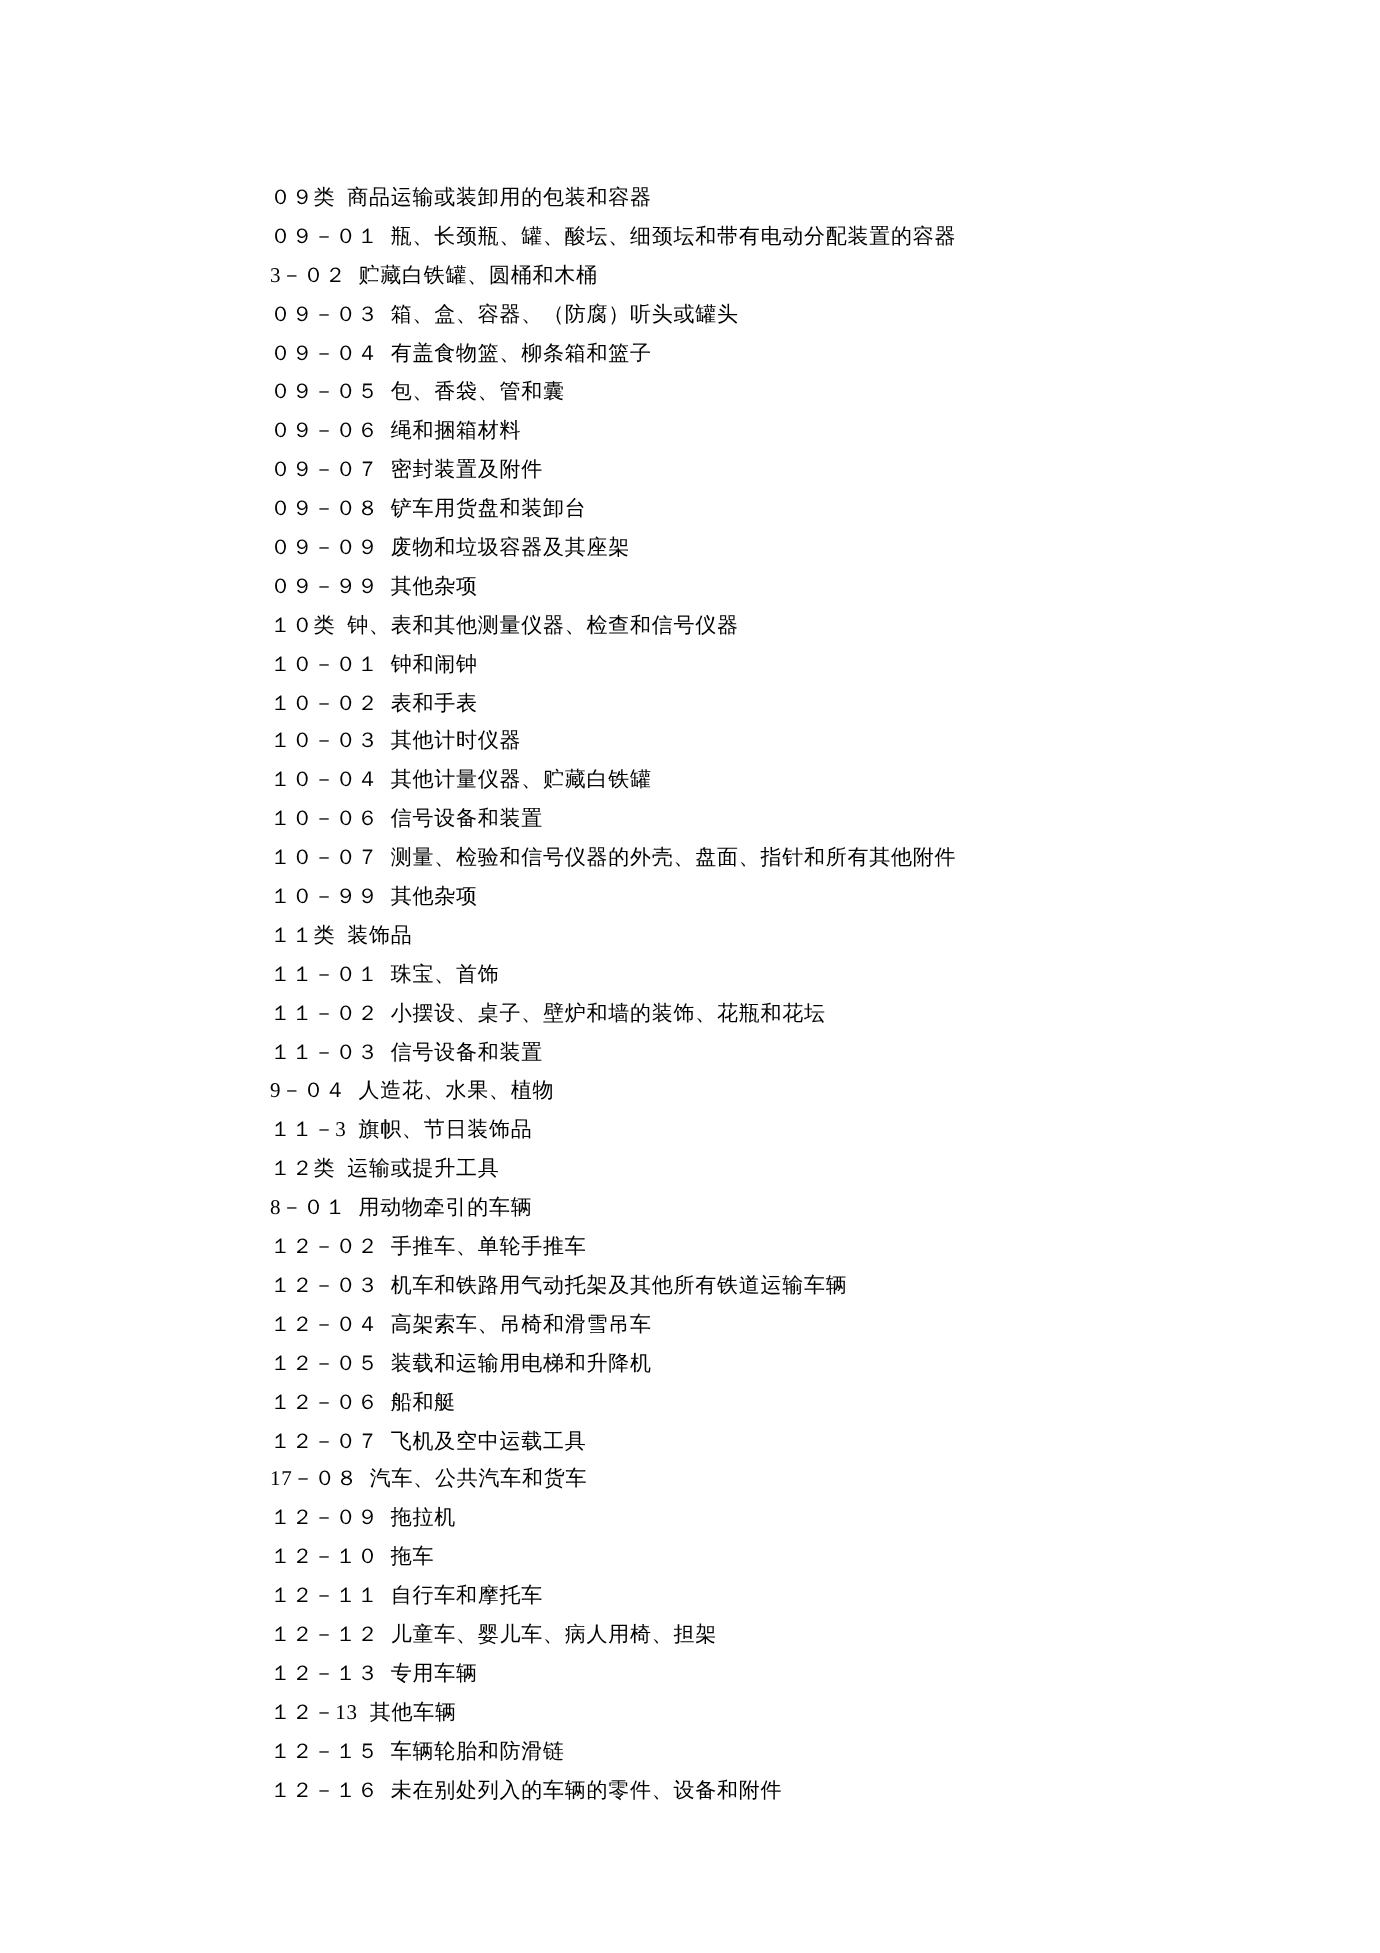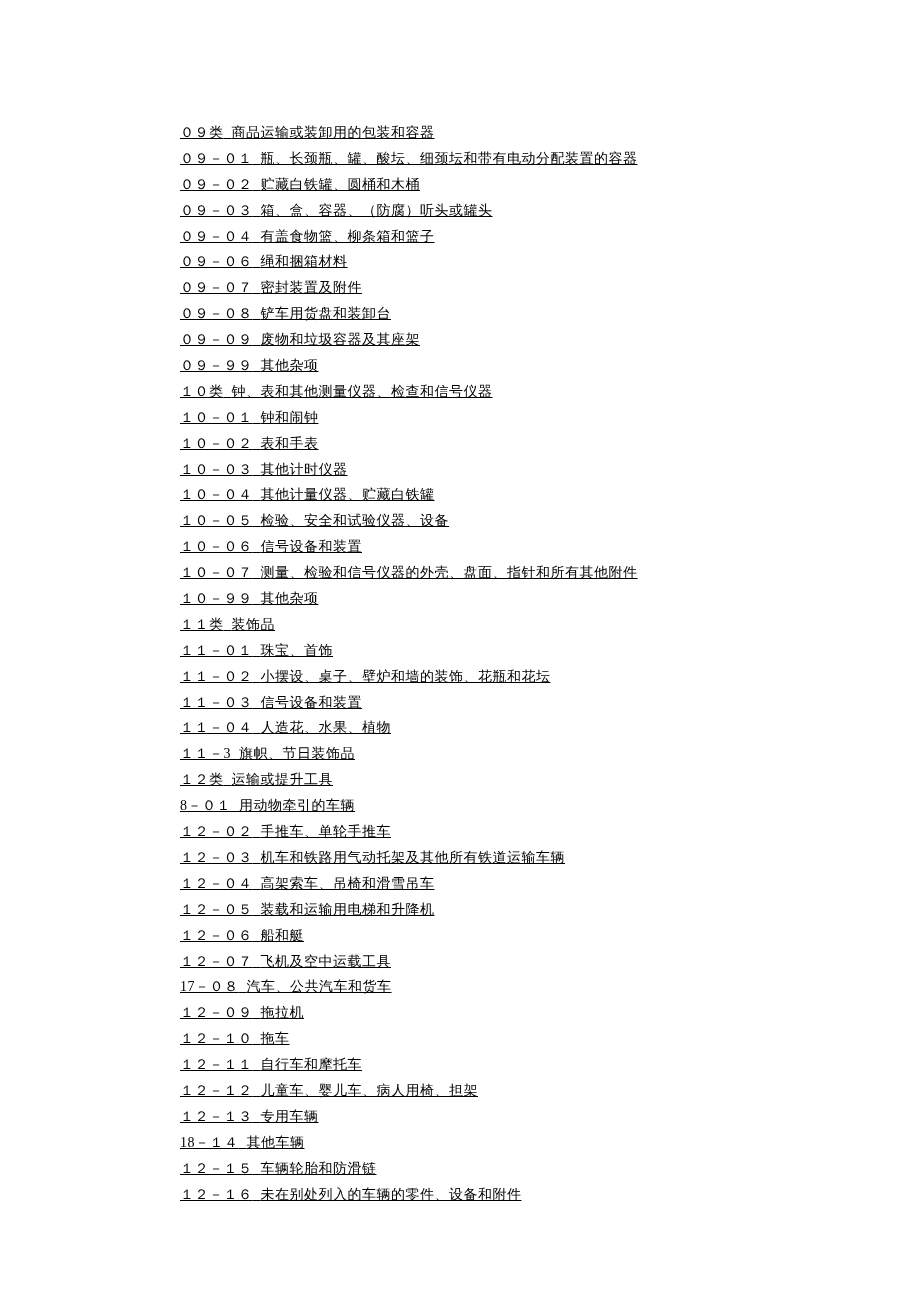--- a/index.html
+++ b/index.html
@@ -13,62 +13,61 @@
       font-size: 14px;
       color: #000000;
       width: 920px;
       height: 1302px;
       padding: 120px 0 0 180px;
       line-height: 1.85;
     }
     .line {
       letter-spacing: 0.5px;
       white-space: pre;
-      text-decoration: underline;
     }
   </style>
 </head>
 <body>
 
 <div id="content">
     <div class="line"><span>０９类</span>  <span>商品运输或装卸用的包装和容器</span></div>
     <div class="line"><span>０９－０１</span>  <span>瓶、长颈瓶、罐、酸坛、细颈坛和带有电动分配装置的容器</span></div>
-    <div class="line"><span>０９－０２</span>  <span>贮藏白铁罐、圆桶和木桶</span></div>
+    <div class="line"><span>3－０２</span>  <span>贮藏白铁罐、圆桶和木桶</span></div>
     <div class="line"><span>０９－０３</span>  <span>箱、盒、容器、（防腐）听头或罐头</span></div>
     <div class="line"><span>０９－０４</span>  <span>有盖食物篮、柳条箱和篮子</span></div>
+    <div class="line"><span>０９－０５</span>  <span>包、香袋、管和囊</span></div>
     <div class="line"><span>０９－０６</span>  <span>绳和捆箱材料</span></div>
     <div class="line"><span>０９－０７</span>  <span>密封装置及附件</span></div>
     <div class="line"><span>０９－０８</span>  <span>铲车用货盘和装卸台</span></div>
     <div class="line"><span>０９－０９</span>  <span>废物和垃圾容器及其座架</span></div>
     <div class="line"><span>０９－９９</span>  <span>其他杂项</span></div>
     <div class="line"><span>１０类</span>  <span>钟、表和其他测量仪器、检查和信号仪器</span></div>
     <div class="line"><span>１０－０１</span>  <span>钟和闹钟</span></div>
     <div class="line"><span>１０－０２</span>  <span>表和手表</span></div>
     <div class="line"><span>１０－０３</span>  <span>其他计时仪器</span></div>
     <div class="line"><span>１０－０４</span>  <span>其他计量仪器、贮藏白铁罐</span></div>
-    <div class="line"><span>１０－０５</span>  <span>检验、安全和试验仪器、设备</span></div>
     <div class="line"><span>１０－０６</span>  <span>信号设备和装置</span></div>
     <div class="line"><span>１０－０７</span>  <span>测量、检验和信号仪器的外壳、盘面、指针和所有其他附件</span></div>
     <div class="line"><span>１０－９９</span>  <span>其他杂项</span></div>
     <div class="line"><span>１１类</span>  <span>装饰品</span></div>
     <div class="line"><span>１１－０１</span>  <span>珠宝、首饰</span></div>
     <div class="line"><span>１１－０２</span>  <span>小摆设、桌子、壁炉和墙的装饰、花瓶和花坛</span></div>
     <div class="line"><span>１１－０３</span>  <span>信号设备和装置</span></div>
-    <div class="line"><span>１１－０４</span>  <span>人造花、水果、植物</span></div>
+    <div class="line"><span>9－０４</span>  <span>人造花、水果、植物</span></div>
     <div class="line"><span>１１－3</span>  <span>旗帜、节日装饰品</span></div>
     <div class="line"><span>１２类</span>  <span>运输或提升工具</span></div>
     <div class="line"><span>8－０１</span>  <span>用动物牵引的车辆</span></div>
     <div class="line"><span>１２－０２</span>  <span>手推车、单轮手推车</span></div>
     <div class="line"><span>１２－０３</span>  <span>机车和铁路用气动托架及其他所有铁道运输车辆</span></div>
     <div class="line"><span>１２－０４</span>  <span>高架索车、吊椅和滑雪吊车</span></div>
     <div class="line"><span>１２－０５</span>  <span>装载和运输用电梯和升降机</span></div>
     <div class="line"><span>１２－０６</span>  <span>船和艇</span></div>
     <div class="line"><span>１２－０７</span>  <span>飞机及空中运载工具</span></div>
     <div class="line"><span>17－０８</span>  <span>汽车、公共汽车和货车</span></div>
     <div class="line"><span>１２－０９</span>  <span>拖拉机</span></div>
     <div class="line"><span>１２－１０</span>  <span>拖车</span></div>
     <div class="line"><span>１２－１１</span>  <span>自行车和摩托车</span></div>
     <div class="line"><span>１２－１２</span>  <span>儿童车、婴儿车、病人用椅、担架</span></div>
     <div class="line"><span>１２－１３</span>  <span>专用车辆</span></div>
-    <div class="line"><span>18－１４</span>  <span>其他车辆</span></div>
+    <div class="line"><span>１２－13</span>  <span>其他车辆</span></div>
     <div class="line"><span>１２－１５</span>  <span>车辆轮胎和防滑链</span></div>
     <div class="line"><span>１２－１６</span>  <span>未在别处列入的车辆的零件、设备和附件</span></div>
   </div>
 
 </body></html>

